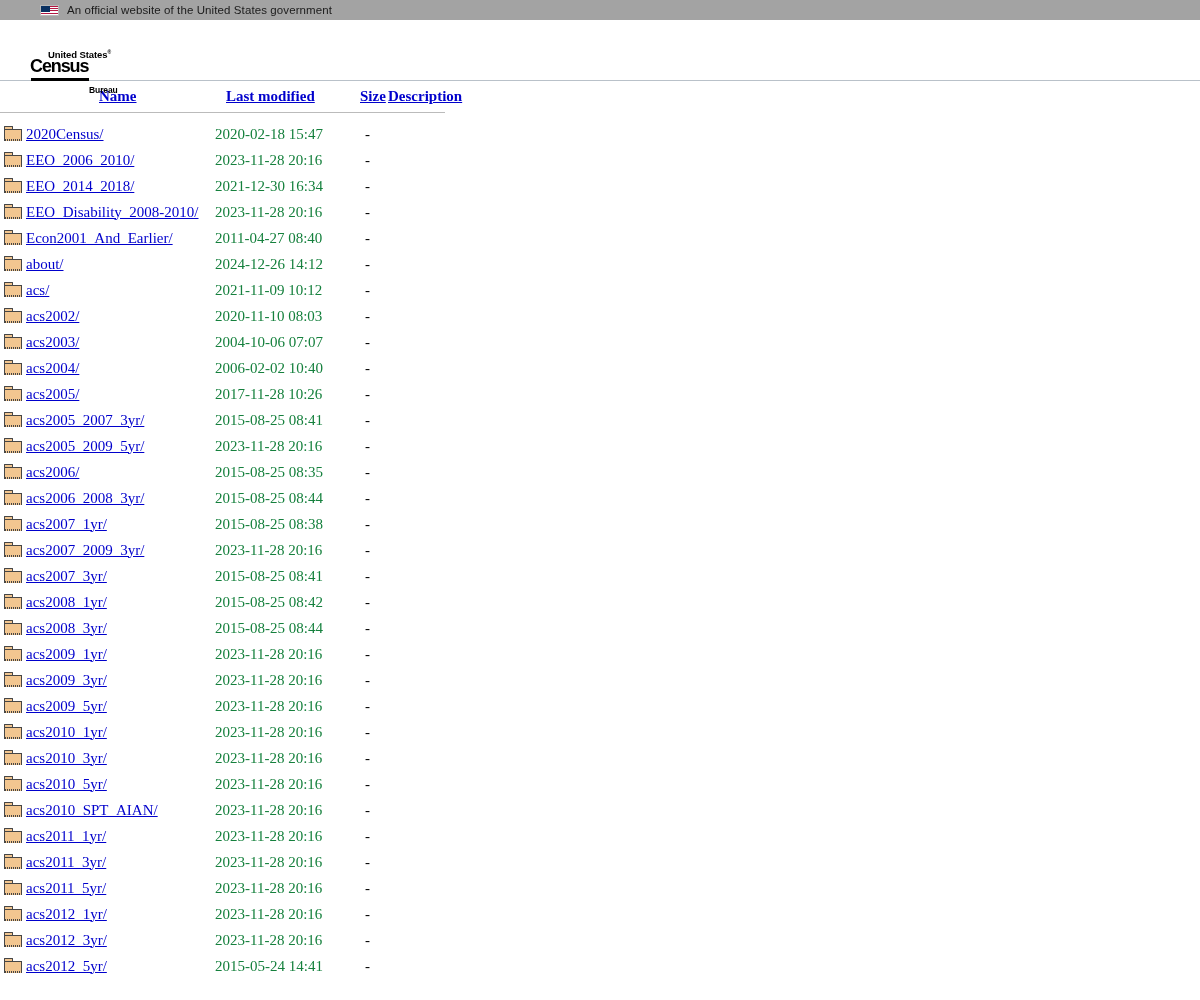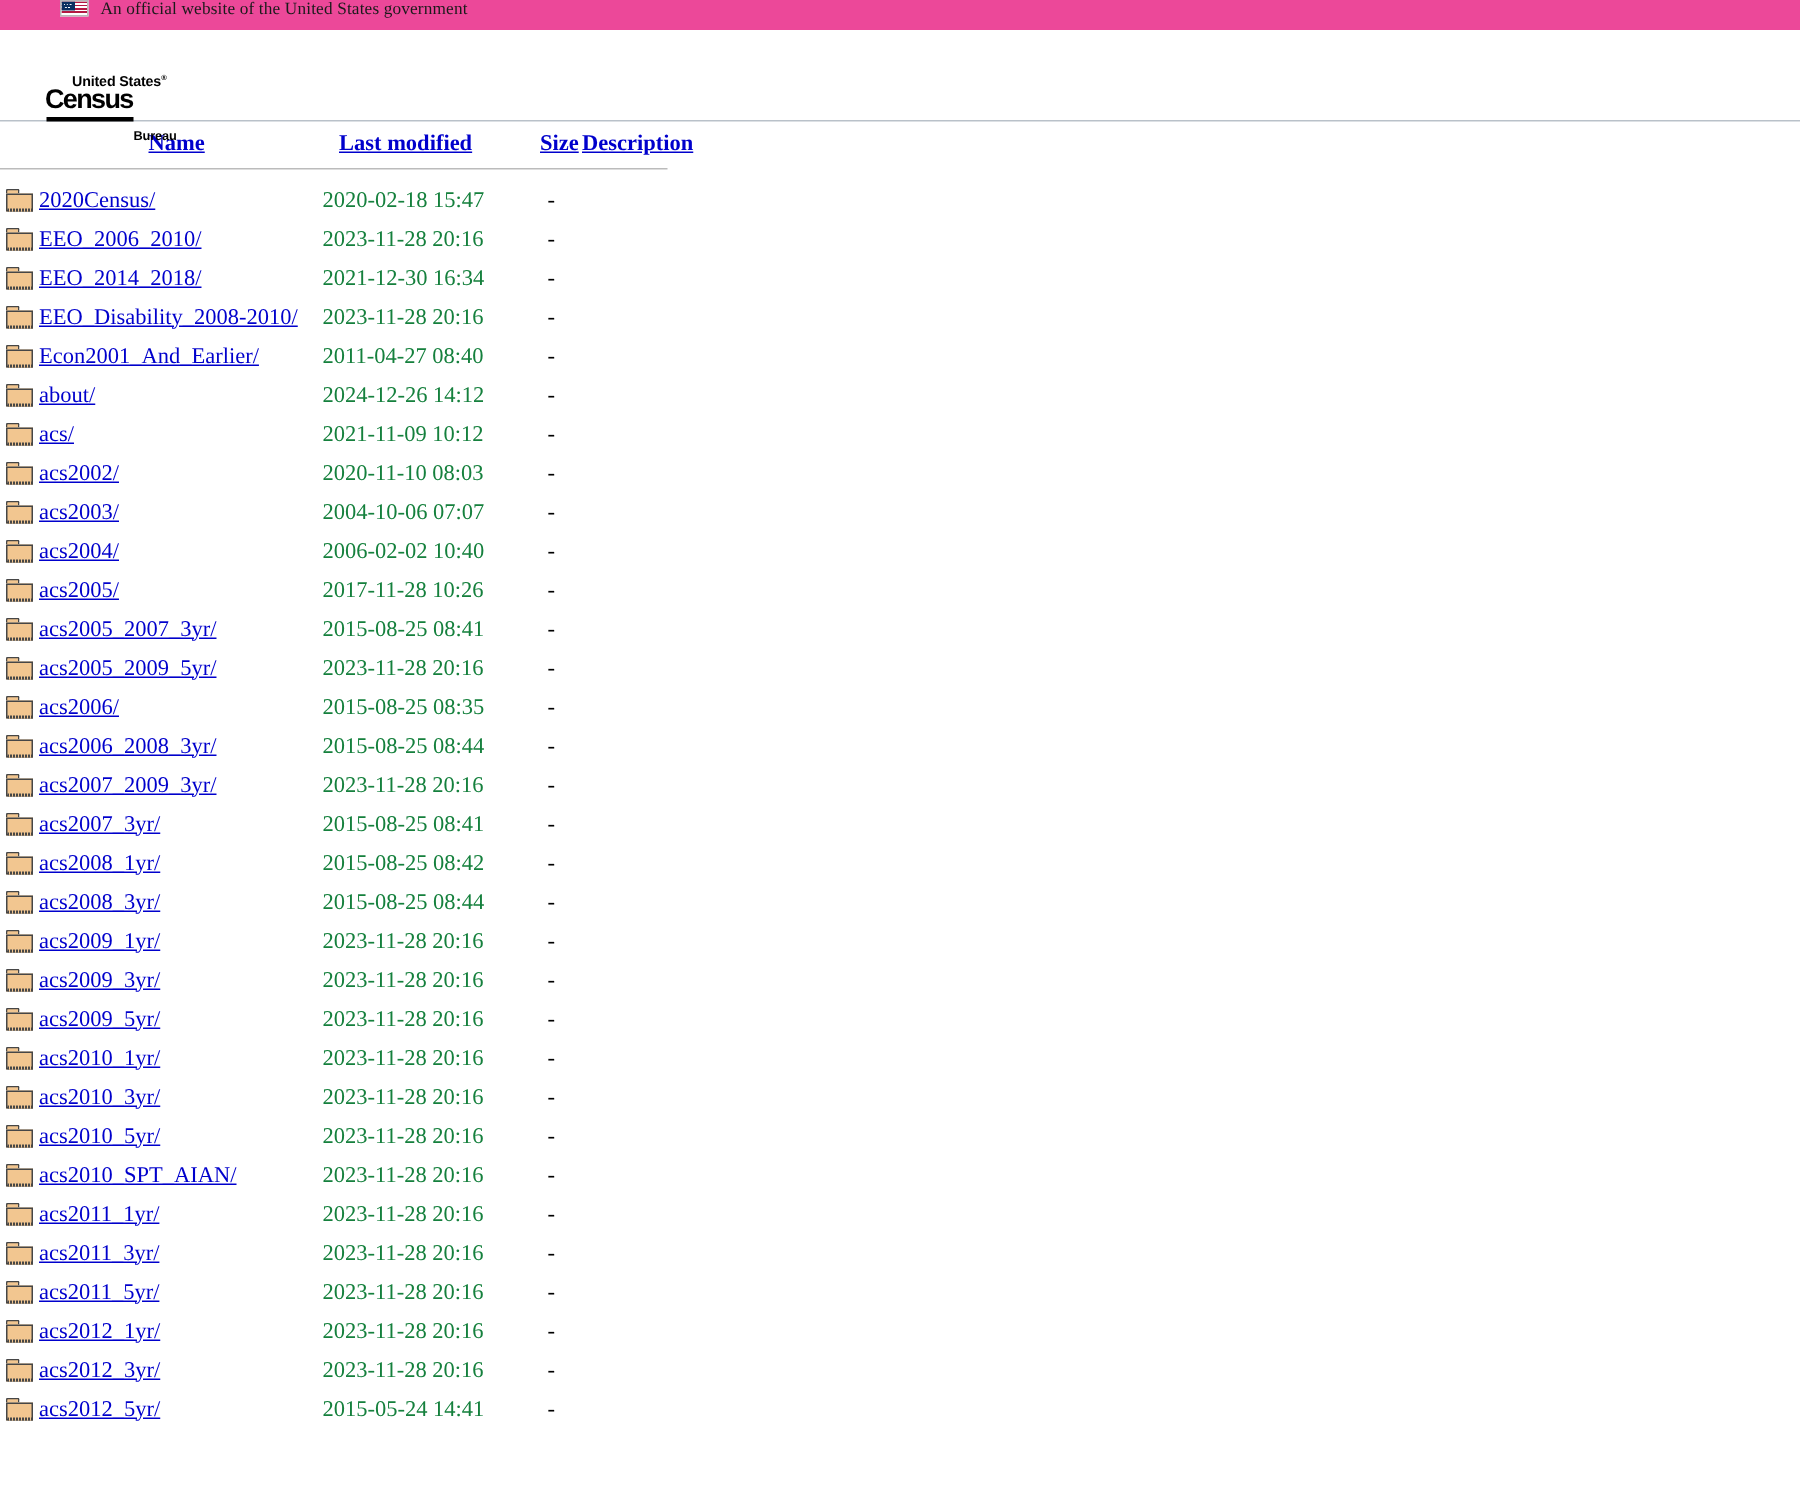--- a/index.html
+++ b/index.html
@@ -13,26 +13,26 @@
   }
   body {
     font-family: "Liberation Serif", "DejaVu Serif", serif;
     color: #000000;
   }
 
   
   .usa-banner {
     width: 1200px;
     height: 20px;
-    background: #ec4899;
+    background: #a3a3a3;
     display: flex;
-    align-items: flex-start;
+    align-items: center;
     padding-left: 40px;
     box-sizing: border-box;
-    font-family: Liberation Serif, serif;
+    font-family: Liberation Sans, sans-serif;
     font-size: 11.5px;
     color: #1b1b1b;
     letter-spacing: 0.1px;
   }
   .flag-icon {
     width: 19px;
     height: 11px;
     display: inline-block;
     position: relative;
     margin-right: 8px;
@@ -485,20 +485,33 @@
           <td class="cell-desc"></td>
         </tr>
         <tr class="file-row">
           <td class="cell-icon">
             <span class="folder-icon">
               <span class="f-tab"></span>
               <span class="f-body"></span>
               <span class="f-shadow"></span>
             </span>
           </td>
+          <td class="cell-name"><a href="#">acs2007_1yr/</a></td>
+          <td class="cell-date">2015-08-25 08:38</td>
+          <td class="cell-size">-</td>
+          <td class="cell-desc"></td>
+        </tr>
+        <tr class="file-row">
+          <td class="cell-icon">
+            <span class="folder-icon">
+              <span class="f-tab"></span>
+              <span class="f-body"></span>
+              <span class="f-shadow"></span>
+            </span>
+          </td>
           <td class="cell-name"><a href="#">acs2007_2009_3yr/</a></td>
           <td class="cell-date">2023-11-28 20:16</td>
           <td class="cell-size">-</td>
           <td class="cell-desc"></td>
         </tr>
         <tr class="file-row">
           <td class="cell-icon">
             <span class="folder-icon">
               <span class="f-tab"></span>
               <span class="f-body"></span>

